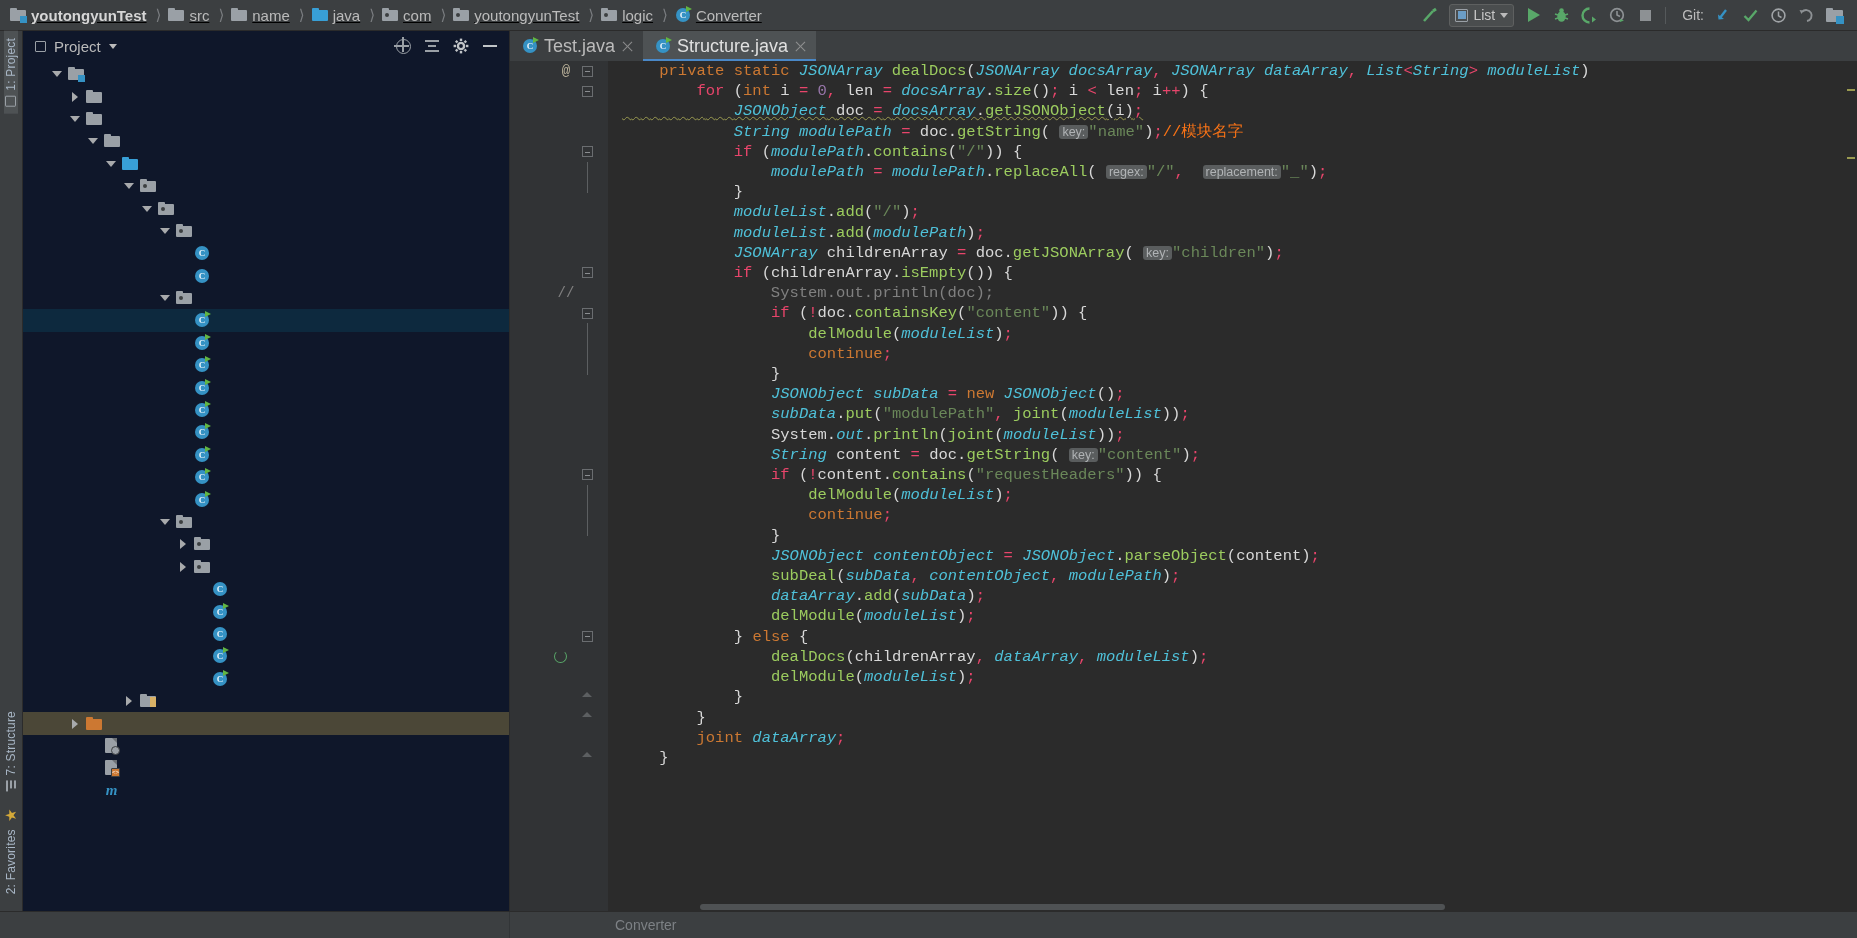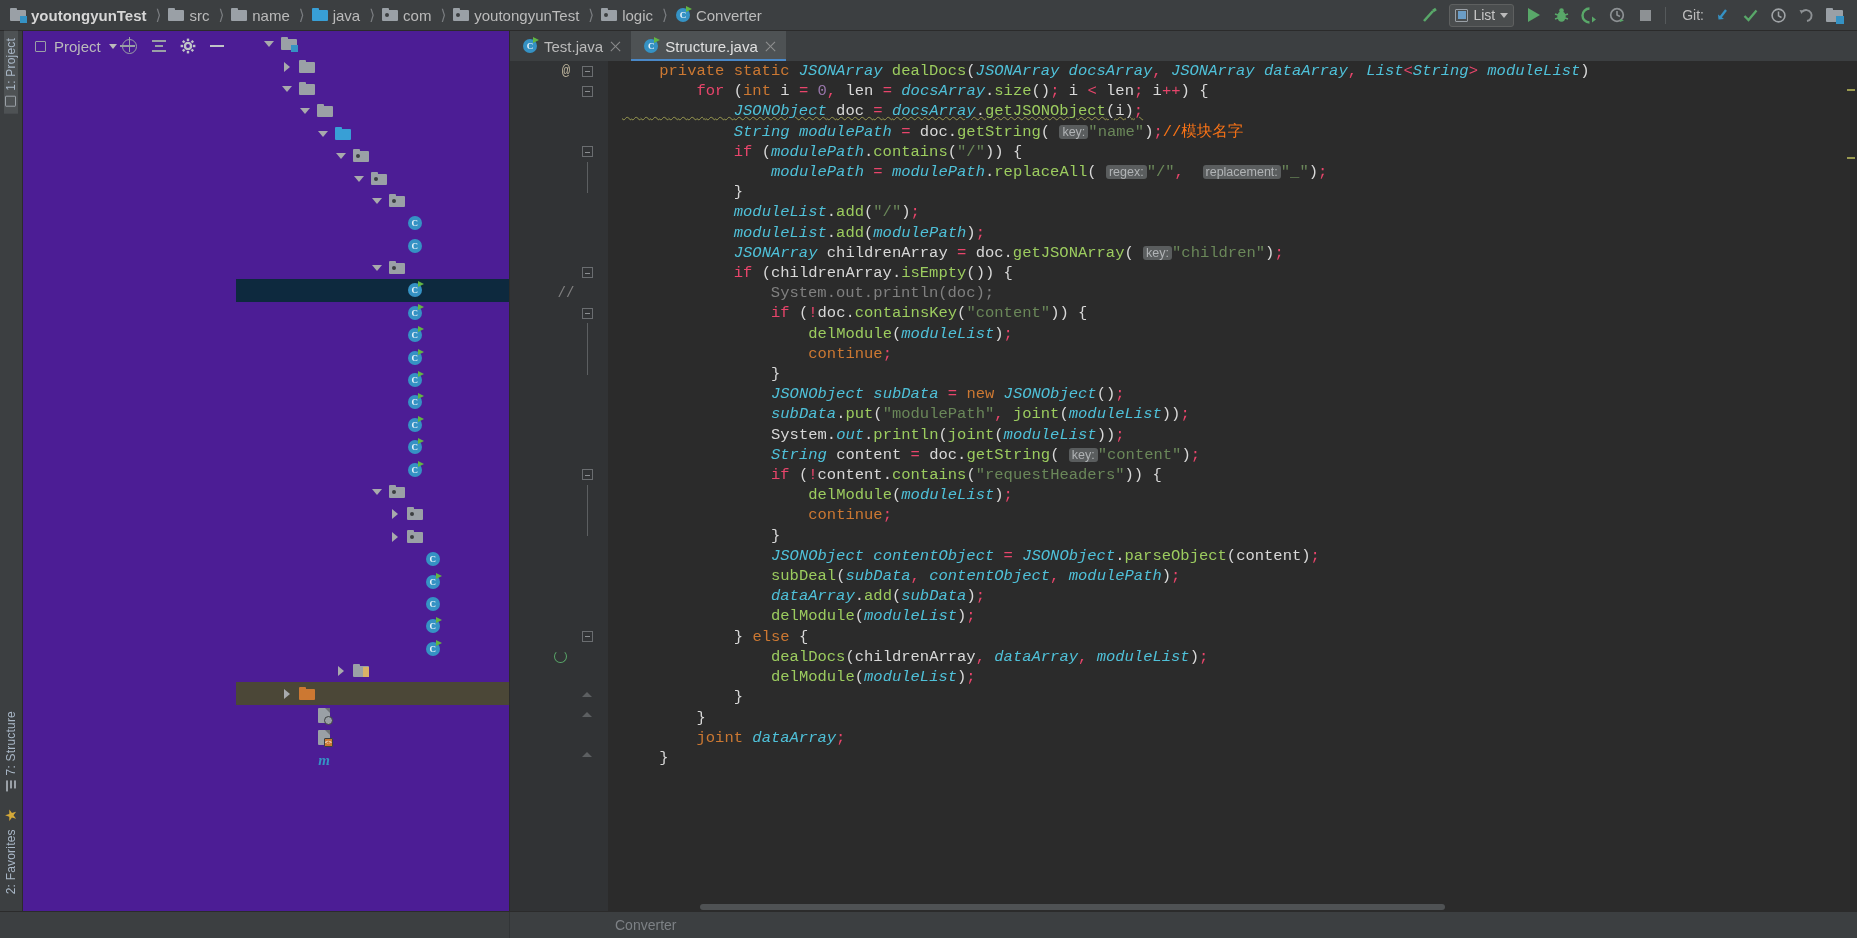--- a/index.html
+++ b/index.html
@@ -15,21 +15,21 @@
   
   .navbar {
     height: 31px; min-height: 31px;
     background: #3c3f41;
     border-bottom: 1px solid #2b2b2b;
     display: flex; align-items: center;
     padding-left: 8px;
     position: relative;
   }
   .crumbs { display: flex; align-items: center; height: 100%; }
-  .crumb { display: flex; align-items: center; height: 100%; padding: 2px 2px; }
+  .crumb { display: flex; align-items: center; height: 100%; padding: 2px 2px; text-decoration: underline; }
   .crumb-label { font-size: 15px; color: #bbbbbb; margin-left: 5px; white-space: nowrap; }
   .crumb.root .crumb-label { font-weight: bold; color: #d6d6d6; }
   .crumb-sep { color: #7a7d80; font-size: 15px; margin: 0 5px 0 7px; }
 
   
   .ico-folder { width: 16px; height: 14px; position: relative; flex: 0 0 auto; }
   .ico-folder .tab { position: absolute; left: 0; top: 0; width: 7px; height: 3px; background: #9aa0a6; border-radius: 1px 1px 0 0; }
   .ico-folder .body { position: absolute; left: 0; top: 2px; width: 16px; height: 11px; background: #9aa0a6; border-radius: 1px; }
   .ico-folder.teal .tab, .ico-folder.teal .body { background: #389fd6; }
   .ico-folder.orange .tab, .ico-folder.orange .body { background: #cc7832; }
@@ -88,22 +88,22 @@
   }
   .vtab.active { background: #4e5254; }
   .vt-sq { width: 11px; height: 11px; border: 1.5px solid #9aa0a6; border-radius: 1px; transform: rotate(90deg); }
   .vt-struct { width: 11px; height: 11px; position: relative; transform: rotate(90deg); }
   .vt-struct i { position: absolute; background: #9aa0a6; height: 2px; left: 0; }
   .vt-star { color: #d4a939; font-size: 15px; transform: rotate(90deg); }
   .lb-spacer { flex: 1; }
 
   
   .projectpane {
-    width: 487px; min-width: 487px; background: #4c1d95;
-    display: flex; border-right: 1px solid #2b2b2b;
+    width: 487px; min-width: 487px; background: #0f172a;
+    display: flex; flex-direction: column; border-right: 1px solid #2b2b2b;
   }
   .pp-head { height: 30px; min-height: 30px; display: flex; align-items: center; padding: 0 6px 0 12px; }
   .pp-head .title { font-size: 15px; color: #bbbbbb; margin-left: 8px; }
   .pp-head .actions { margin-left: auto; display: flex; align-items: center; gap: 3px; }
   .pp-icon-btn { width: 26px; height: 24px; display:flex; align-items:center; justify-content:center; cursor:pointer; }
   .locate-ico { width: 15px; height: 15px; border: 1.6px solid #9aa0a6; border-radius: 50%; position: relative; }
   .locate-ico::before, .locate-ico::after { content:""; position:absolute; background:#9aa0a6; }
   .locate-ico::before { left: 5.5px; top: -3px; width: 1.6px; height: 15px; }
   .locate-ico::after { top: 5.5px; left: -3px; height: 1.6px; width: 15px; }
   .collapse-ico { width: 14px; height: 14px; position: relative; }
@@ -122,21 +122,21 @@
   .row .label { font-size: 15px; color: #bbbbbb; margin-left: 6px; }
   .row.bold .label { font-weight: bold; color: #d9d9d9; }
   .row .sublabel { font-size: 14px; color: #787c80; margin-left: 9px; }
 
   
   .editorwrap { flex: 1; display: flex; flex-direction: column; min-width: 0; background: #2b2b2b; }
   .tabstrip { height: 30px; min-height: 30px; background: #3c3f41; display: flex; align-items: stretch; }
   .etab { display: flex; align-items: center; gap: 6px; padding: 0 9px 0 12px; cursor: pointer; position: relative; }
   .etab.active { background: #4e5254; }
   .etab.active::after { content:""; position:absolute; left:0; right:0; bottom:0; height:2px; background:#4a88c7; }
-  .etab .tl { font-size: 15px; color: #bbbbbb; text-align: center; }
+  .etab .tl { font-size: 18px; color: #bbbbbb; text-align: center; }
   .etab.active .tl { color: #e0e0e0; }
   .xclose { width: 13px; height: 13px; position: relative; opacity: .75; }
   .xclose i { position: absolute; left: 0px; top: 6px; width: 13px; height: 1.3px; background: #a5a5a5; }
   .xclose i:first-child { transform: rotate(45deg); }
   .xclose i:last-child { transform: rotate(-45deg); }
 
   .codearea { flex: 1; display: flex; min-height: 0; position: relative; background: #2b2b2b; overflow: hidden; }
   .gutter {
     width: 98px; min-width: 98px; background: #313335; position: relative;
     font-family: "Liberation Mono", monospace; font-size: 15px;

